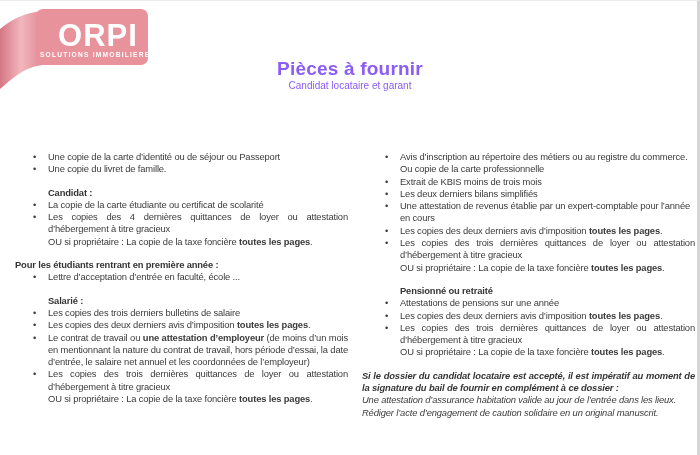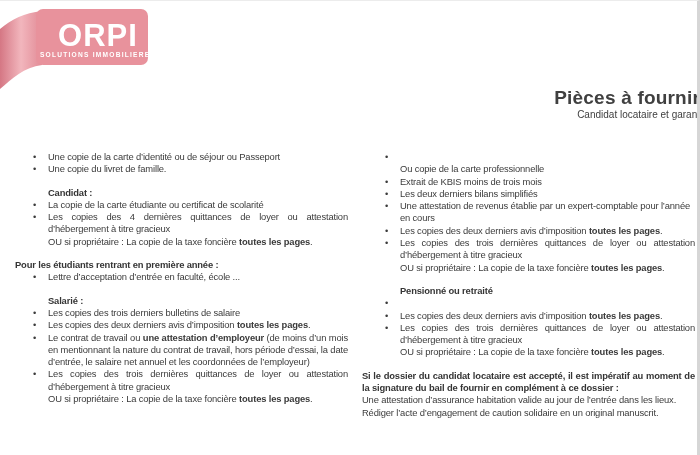--- a/index.html
+++ b/index.html
@@ -8,40 +8,40 @@
     font-family:"Liberation Sans",sans-serif;color:#3b3b3b;
     border-top:1px solid #ececec;border-right:3px solid #d6d6d6;box-sizing:border-box;
   }
   
   .logo{position:absolute;top:4px;left:0;width:152px;height:86px;}
   .logo svg{display:block;width:100%;height:100%;}
   .logo text{font-family:"Liberation Sans",sans-serif;}
   .brand-text{font-weight:bold;font-size:31px;fill:#ffffff;letter-spacing:1px;}
   .tagline-text{font-size:6.6px;fill:#ffffff;letter-spacing:1.25px;font-weight:bold;}
   
-  .header-block{position:absolute;top:86px;left:0;width:700px;text-align:right;color:#404040;}
+  .header-block{position:absolute;top:57px;left:0;width:700px;text-align:center;color:#8b5cf6;}
   .doc-title{margin:0;font-size:19px;font-weight:bold;letter-spacing:0.2px;}
   .doc-sub{font-size:10px;font-weight:normal;line-height:12px;}
   
   .columns{position:absolute;top:150px;left:15px;display:flex;gap:14px;}
   .col{font-size:9.4px;line-height:12.3px;letter-spacing:-0.15px;}
   .col-left{width:333px;--bi:18px;--mw:15px;}
   .col-right{width:333px;--bi:23px;--mw:15px;}
   .doc-section{margin-bottom:11px;}
   .doc-section:last-child{margin-bottom:0;}
   .doc-section.pre-gap{margin-top:7px;}
   .heading{font-weight:bold;margin-left:calc(var(--bi) + var(--mw));color:#353535;}
   .heading.outdent{margin-left:0;}
   .item{text-align:left;}
   .item.justify .txt{text-align:justify;}
   .item.bullet{display:flex;align-items:flex-start;}
   .item.bullet .marker{width:var(--mw);margin-left:var(--bi);flex:none;}
   .item.bullet .txt{flex:1;display:block;}
   .item.plain{margin-left:calc(var(--bi) + var(--mw));}
-  .item.flush{margin-left:0;}
+  .item.flush{margin-left:0;font-style:italic;}
   .item.bold-line{font-weight:bold;color:#353535;}
   .item.justify.bold-line,.item.justify.flush{text-align:justify;}
   b,.b{font-weight:bold;}
 </style>
 </head>
 <body>
 
 <div class="page">
 
   <div class="logo">
@@ -114,20 +114,21 @@
             <span class="marker">•</span>
             <span class="txt"><span>Les copies des trois dernières quittances de loyer ou attestation d’hébergement à titre gracieux</span></span>
           </div>
           <div class="item plain"><span>OU si propriétaire : La copie de la taxe foncière </span><span class="b">toutes les pages</span><span>.</span></div>
         </section>
       </div>
     <div class="col col-right" id="col-right">
         <section class="doc-section">
           <div class="item bullet">
             <span class="marker">•</span>
+            <span class="txt"><span>Avis d’inscription au répertoire des métiers ou au registre du commerce.</span></span>
           </div>
           <div class="item plain"><span>Ou copie de la carte professionnelle</span></div>
           <div class="item bullet">
             <span class="marker">•</span>
             <span class="txt"><span>Extrait de KBIS moins de trois mois</span></span>
           </div>
           <div class="item bullet">
             <span class="marker">•</span>
             <span class="txt"><span>Les deux derniers bilans simplifiés</span></span>
           </div>
@@ -142,20 +143,21 @@
           <div class="item bullet justify">
             <span class="marker">•</span>
             <span class="txt"><span>Les copies des trois dernières quittances de loyer ou attestation d’hébergement à titre gracieux</span></span>
           </div>
           <div class="item plain"><span>OU si propriétaire : La copie de la taxe foncière </span><span class="b">toutes les pages</span><span>.</span></div>
         </section>
         <section class="doc-section">
           <div class="heading">Pensionné ou retraité</div>
           <div class="item bullet">
             <span class="marker">•</span>
+            <span class="txt"><span>Attestations de pensions sur une année</span></span>
           </div>
           <div class="item bullet">
             <span class="marker">•</span>
             <span class="txt"><span>Les copies des deux derniers avis d’imposition </span><span class="b">toutes les pages</span><span>.</span></span>
           </div>
           <div class="item bullet justify">
             <span class="marker">•</span>
             <span class="txt"><span>Les copies des trois dernières quittances de loyer ou attestation d’hébergement à titre gracieux</span></span>
           </div>
           <div class="item plain"><span>OU si propriétaire : La copie de la taxe foncière </span><span class="b">toutes les pages</span><span>.</span></div>

